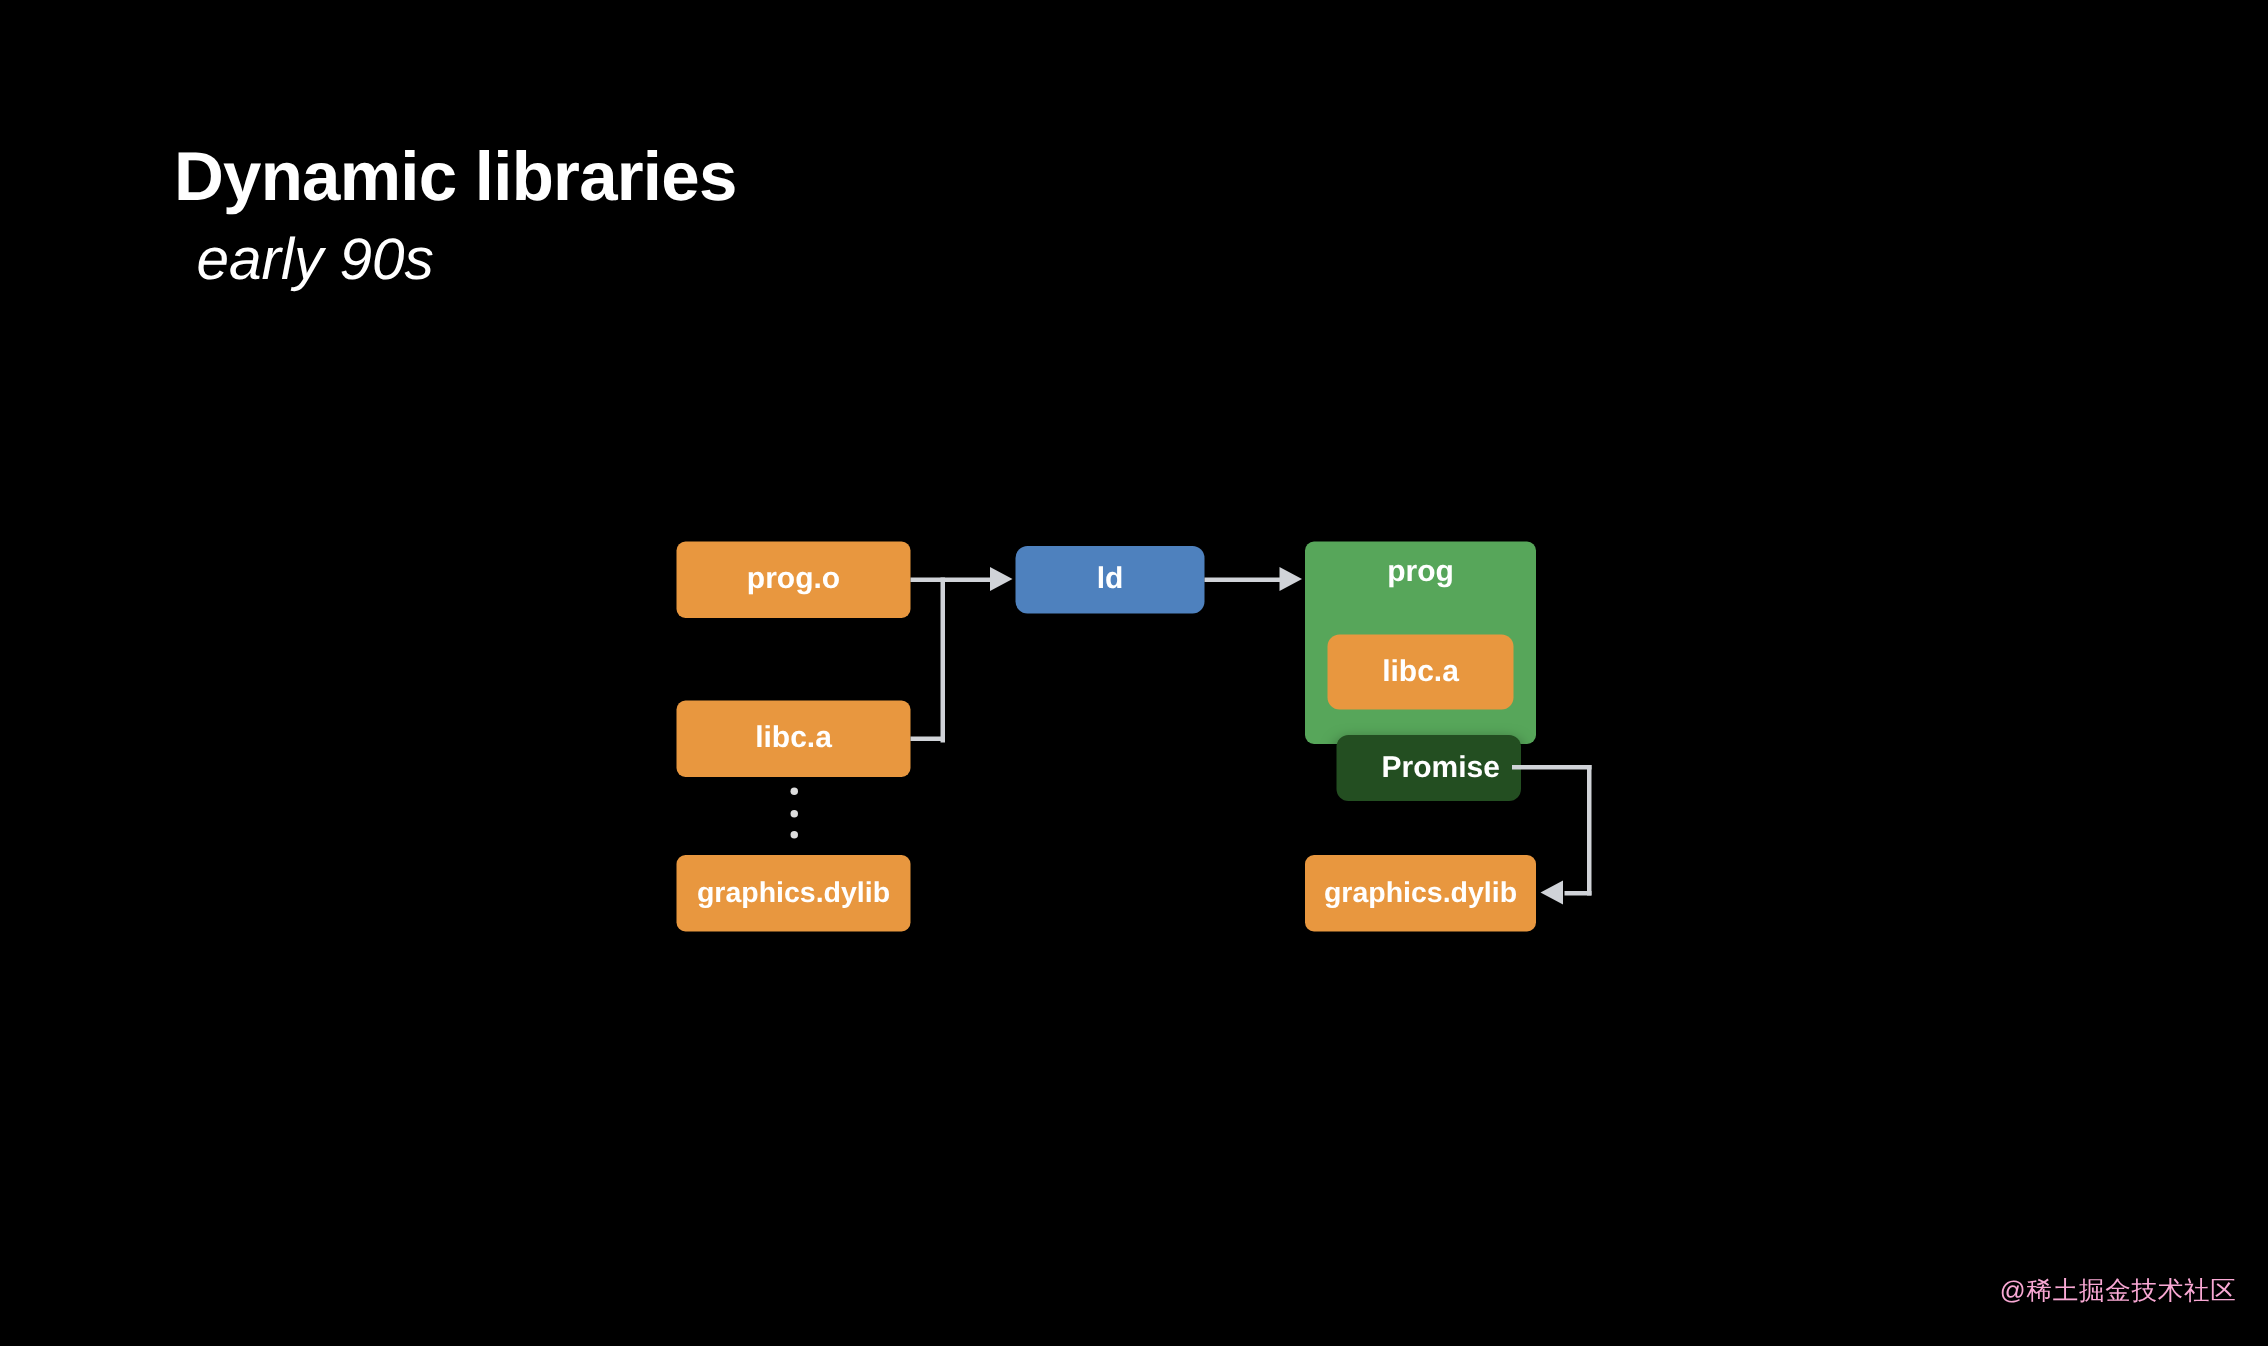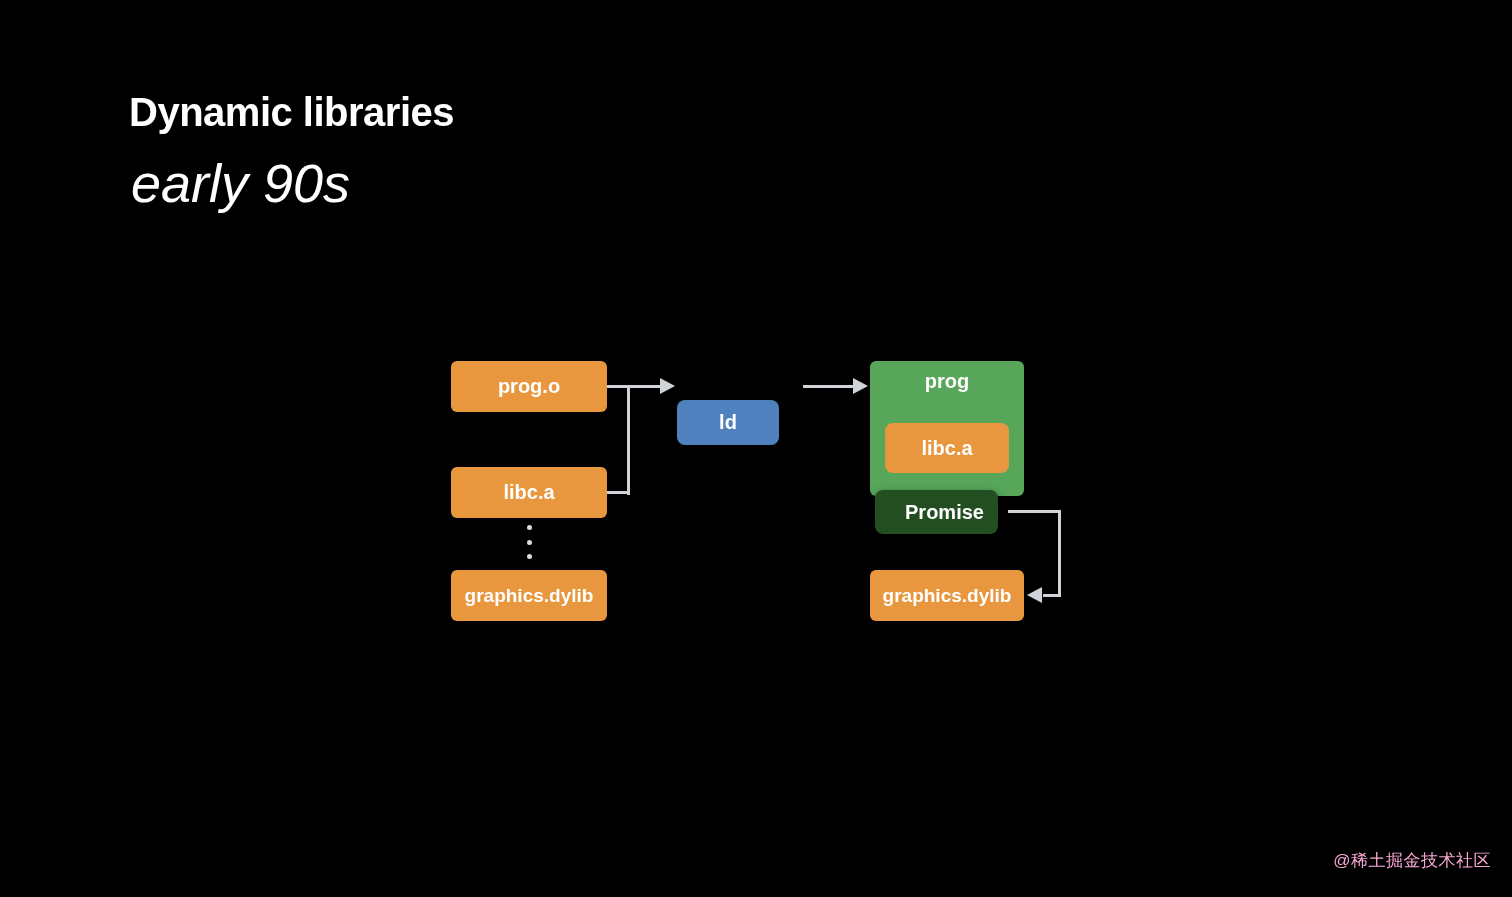--- a/index.html
+++ b/index.html
@@ -8,27 +8,27 @@
     width: 1512px; height: 897px;
     font-family: "Liberation Sans", sans-serif;
     overflow: hidden;
   }
   .slide {
     position: relative;
     width: 1512px; height: 897px;
     background: #000000;
   }
   .title {
-    position: absolute; left: 129px; top: 90px;
-    color: #ffffff; font-size: 40px; font-weight: 700;
+    position: absolute; left: 116px; top: 90px;
+    color: #ffffff; font-size: 46px; font-weight: 700;
     letter-spacing: -0.5px;
   }
   .subtitle {
     position: absolute; left: 131px; top: 152px;
-    color: #ffffff; font-size: 54px; font-weight: 400;
+    color: #ffffff; font-size: 39px; font-weight: 400;
     font-style: italic;
   }
   .box {
     position: absolute;
     display: flex; align-items: center; justify-content: center;
     color: #ffffff; font-weight: 600; font-size: 20px;
     border-radius: 6px;
     text-align: center;
   }
   .orange { background: #E8973F; }
@@ -89,29 +89,29 @@
     <span class="dot" style="left:527px; top:554px;"></span>
   </div>
 
   <div class="box orange" style="left:451px; top:570px; width:156px; height:51px; font-size:19px;">graphics.dylib</div>
 
   <div class="line h" style="left:607px; top:385px; width:55px;"></div>
   <div class="line v" style="left:627px; top:385px; height:110px;"></div>
   <div class="line h" style="left:607px; top:491px; width:23px;"></div>
   <div class="arrow-right" style="left:660px; top:378px;"></div>
 
-  <div class="box blue" style="left:677px; top:364px; width:102px; height:45px;margin-top:36px;">ld</div>
+  <div class="box blue" style="left:677px; top:364px; width:126px; height:45px;">ld</div>
 
   <div class="line h" style="left:803px; top:385px; width:52px;"></div>
   <div class="arrow-right" style="left:853px; top:378px;"></div>
 
   <div class="box green prog-container" style="left:870px; top:361px; width:154px; height:135px;">
     <div class="prog-label">prog</div>
     <div class="inner-box orange" style="left:15px; top:62px; width:124px; height:50px;">libc.a</div>
-    <div class="inner-box darkgreen" style="left:5px; top:129px; width:123px; height:44px;padding-left:16px;">Promise</div>
+    <div class="inner-box darkgreen" style="left:21px; top:129px; width:123px; height:44px;padding-left:16px;">Promise</div>
   </div>
 
   <div class="line h" style="left:1008px; top:510px; width:53px;"></div>
   <div class="line v" style="left:1058px; top:510px; height:87px;"></div>
   <div class="line h" style="left:1043px; top:594px; width:18px;"></div>
   <div class="arrow-left" style="left:1027px; top:587px;"></div>
 
   <div class="box orange" style="left:870px; top:570px; width:154px; height:51px; font-size:19px;">graphics.dylib</div>
 
   <div class="watermark">@稀土掘金技术社区</div>

